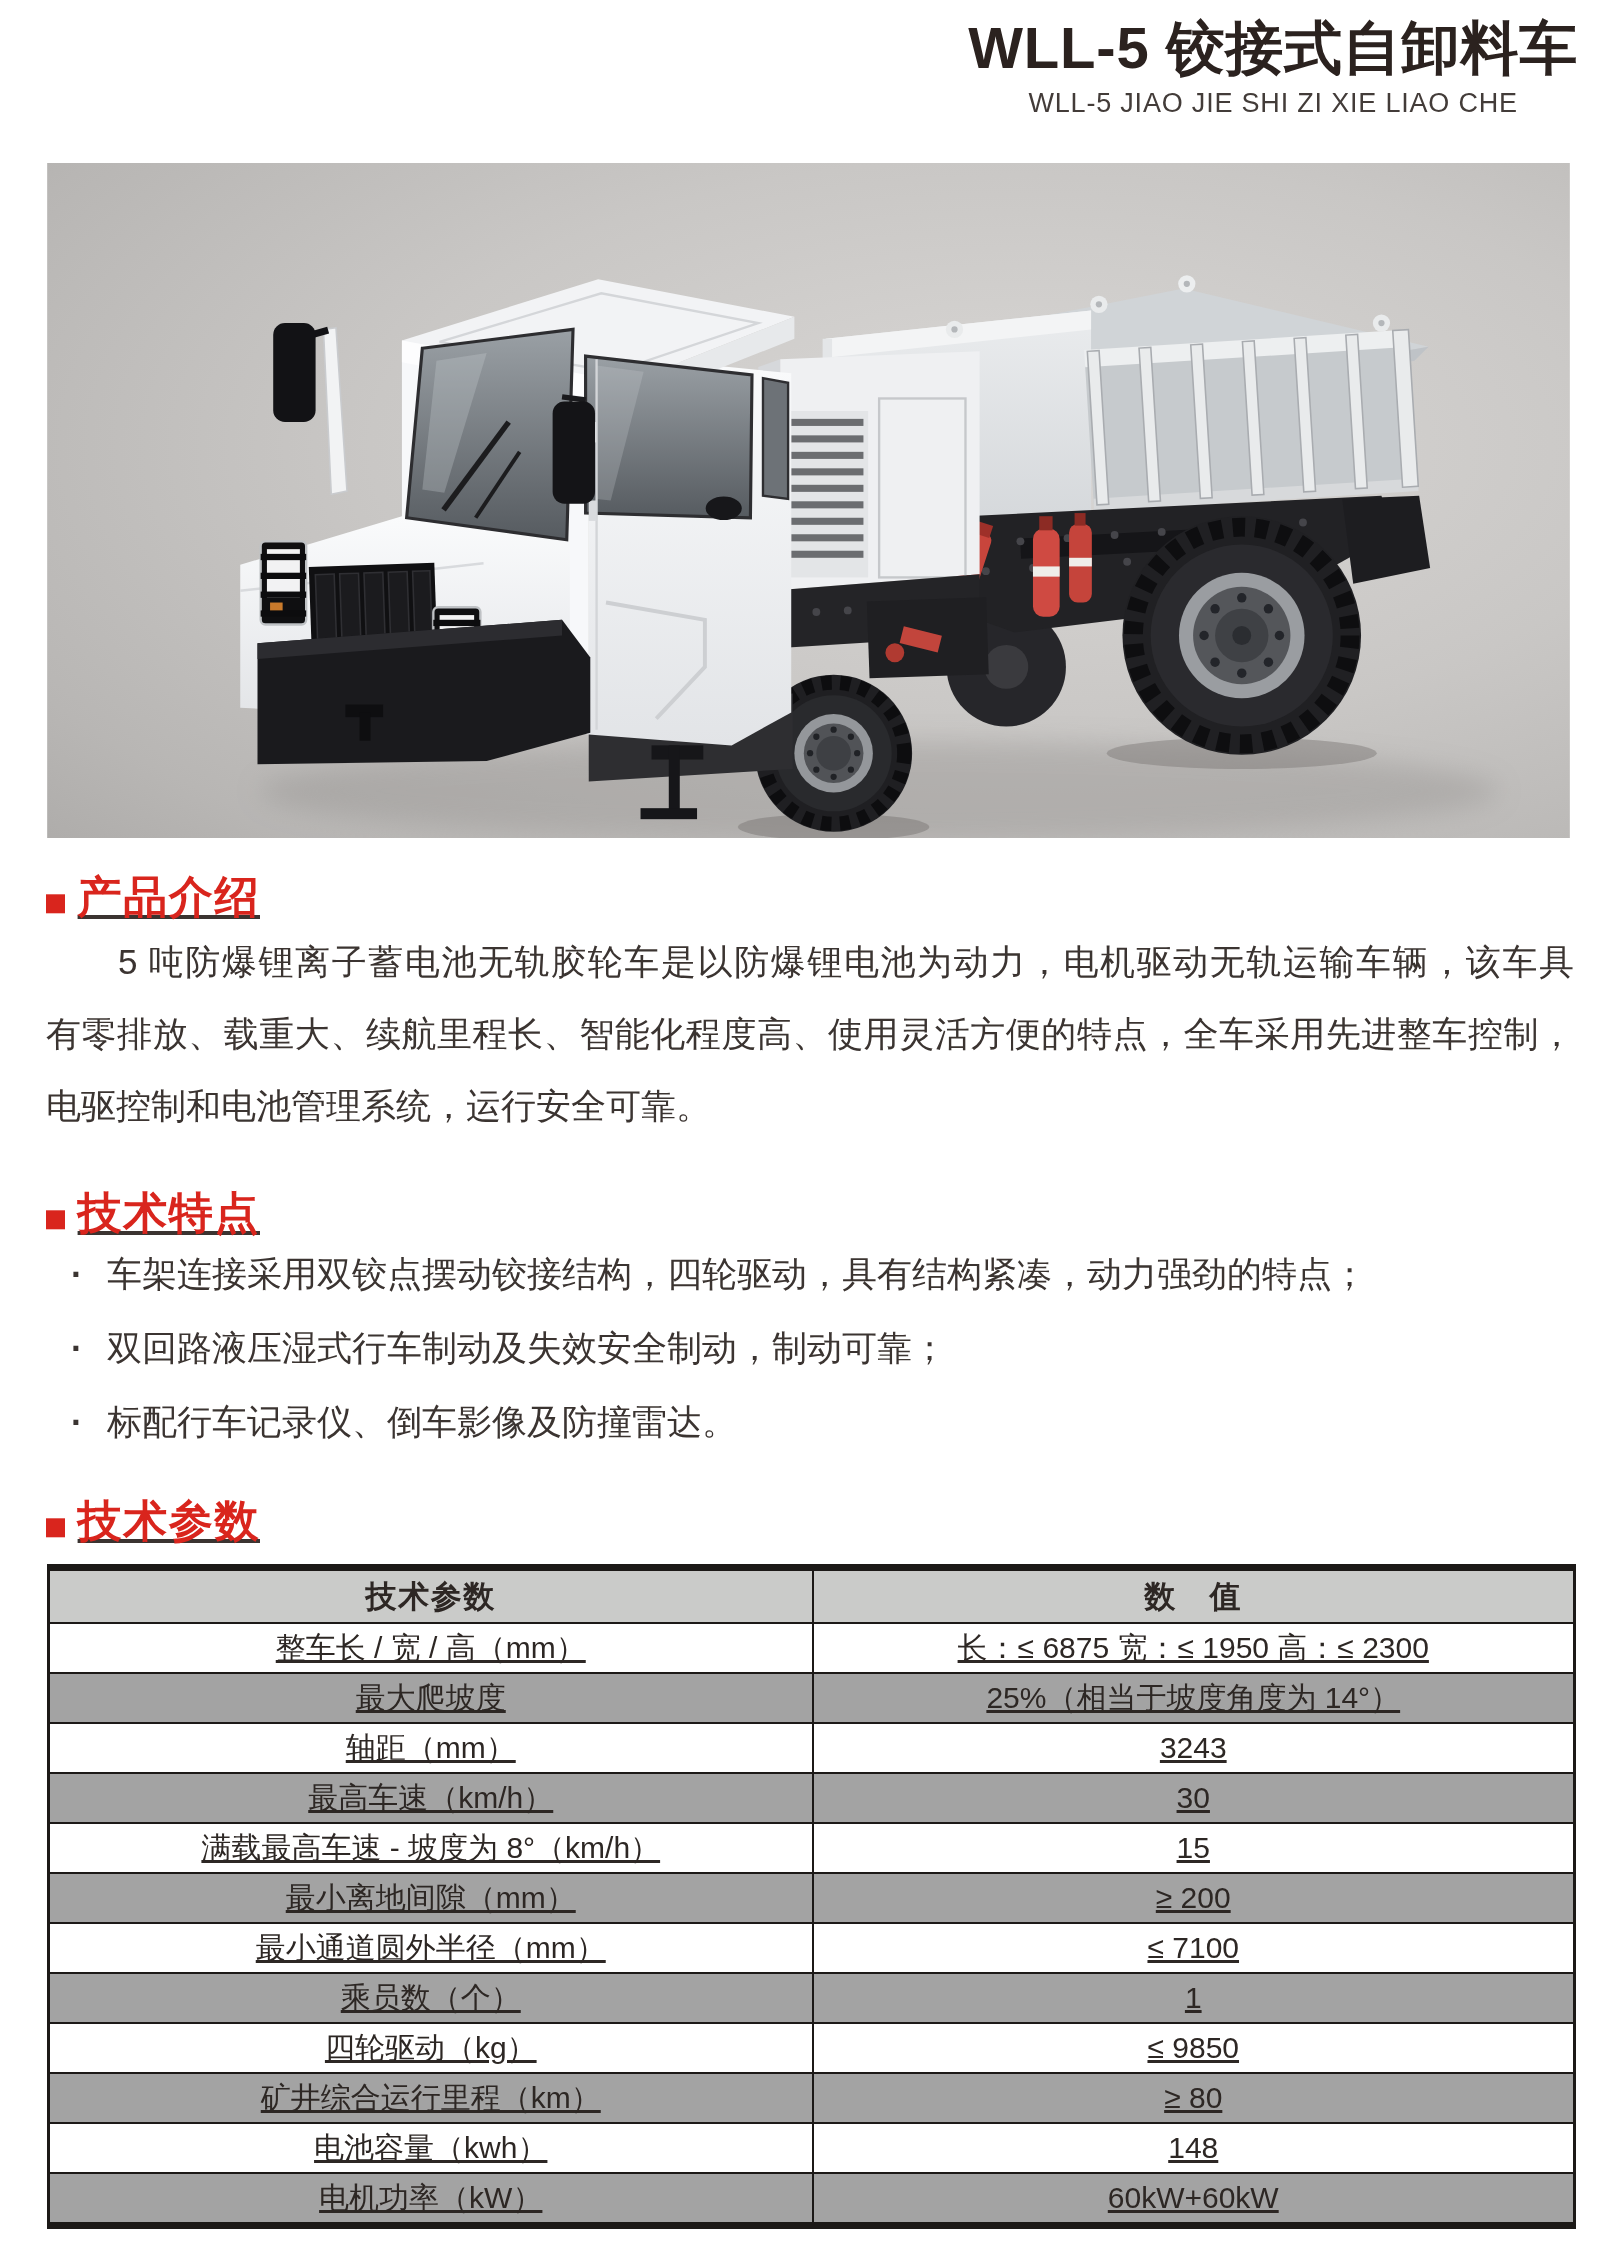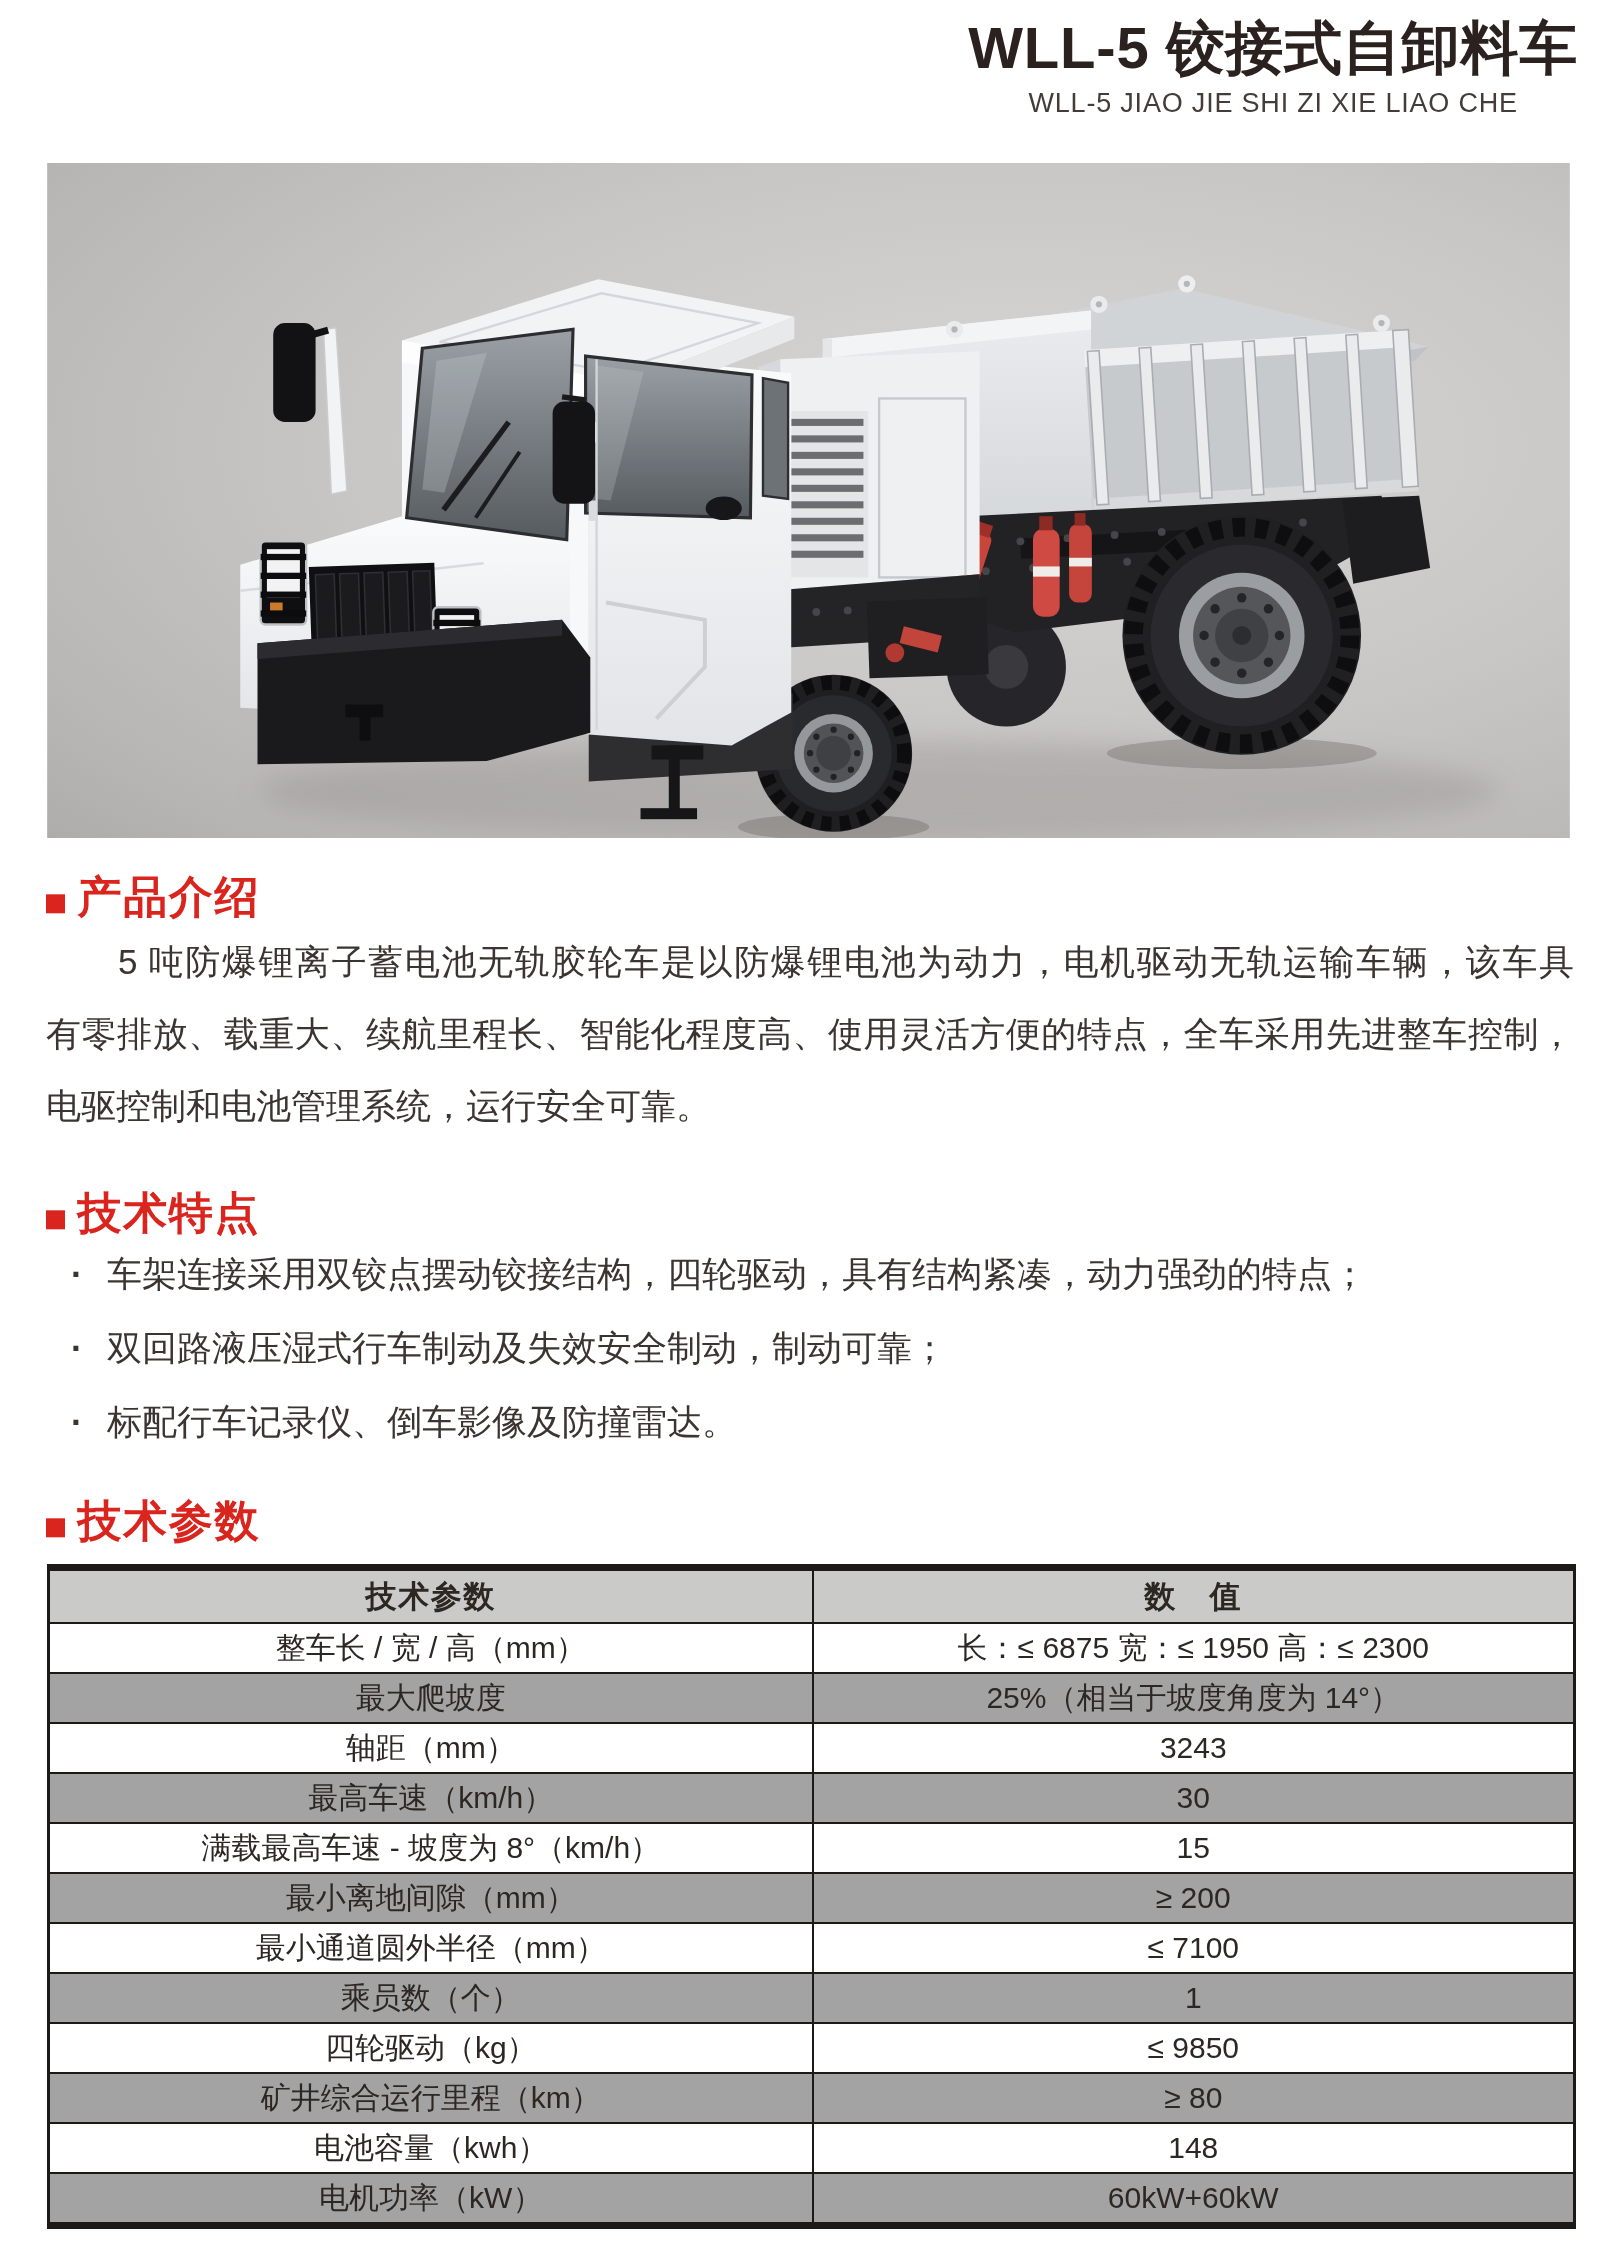--- a/index.html
+++ b/index.html
@@ -8,21 +8,21 @@
     font-family:"Liberation Sans","DejaVu Sans",sans-serif; color:#3b3431;
   }
   
   .header{position:absolute; top:19px; right:39px; text-align:center;}
   .title{font-size:58px; font-weight:800; color:#2b221f; letter-spacing:0.8px; line-height:1.0;}
   .subtitle{margin-top:11px; font-size:27px; font-weight:500; color:#433c39; letter-spacing:0.8px;}
   
   .photo{position:absolute; left:47px; top:163px; width:1523px; height:675px;}
   .photo svg{display:block;}
   
-  .sec-head{position:absolute; left:46px; display:flex; align-items:center;}
+  .sec-head{position:absolute; left:46px; display:flex; align-items:center;text-decoration:underline;}
   .sec-head .sq{width:19px; height:19px; background:#d9251d; margin-right:12.6px; transform:translateY(6.3px);}
   .sec-head .txt{font-size:44px; font-weight:800; color:#d9251d; letter-spacing:1.6px;}
   #head-intro{top:868px;} #head-features{top:1184px;} #head-specs{top:1492px;}
   
   .intro-para{position:absolute; left:46px; top:926px; width:1528px; font-size:35px; color:#3b3431;}
   .intro-para .ln{height:72px; line-height:72px; text-align:justify; text-align-last:justify; white-space:nowrap;}
   .intro-para .ln.first{text-indent:72px;}
   .intro-para .ln.last{text-align:center; text-align-last:left;}
   
   .features{position:absolute; left:46px; top:1237px; width:1528px; font-size:35px; color:#3b3431;}
@@ -34,21 +34,21 @@
     border-collapse:collapse; table-layout:fixed; text-align:center;
     border-left:3.9px solid #1c1917; border-right:3.9px solid #1c1917;
     border-top:7.9px solid #1c1917; border-bottom:7.9px solid #1c1917;
     font-size:30px; color:#2d2724;
   }
   .spec-table col.c1{width:764px;} .spec-table col.c2{width:762px;}
   .spec-table th{
     height:49px; background:#cacbc9; font-size:31px; font-weight:700;
     border:2.4px solid #1c1917; letter-spacing:1.6px;
   }
-  .spec-table td{height:46px; border:2.4px solid #1c1917; background:#ffffff;}
+  .spec-table td{height:46px; border:2.4px solid #1c1917; background:#ffffff;text-decoration:underline;}
   .spec-table tr.alt td{background:#a3a3a3;}
 </style>
 </head>
 <body>
 
 <div class="page">
 
   <div class="header">
     <div class="title">WLL-5 铰接式自卸料车</div>
     <div class="subtitle">WLL-5 JIAO JIE SHI ZI XIE LIAO CHE</div>

